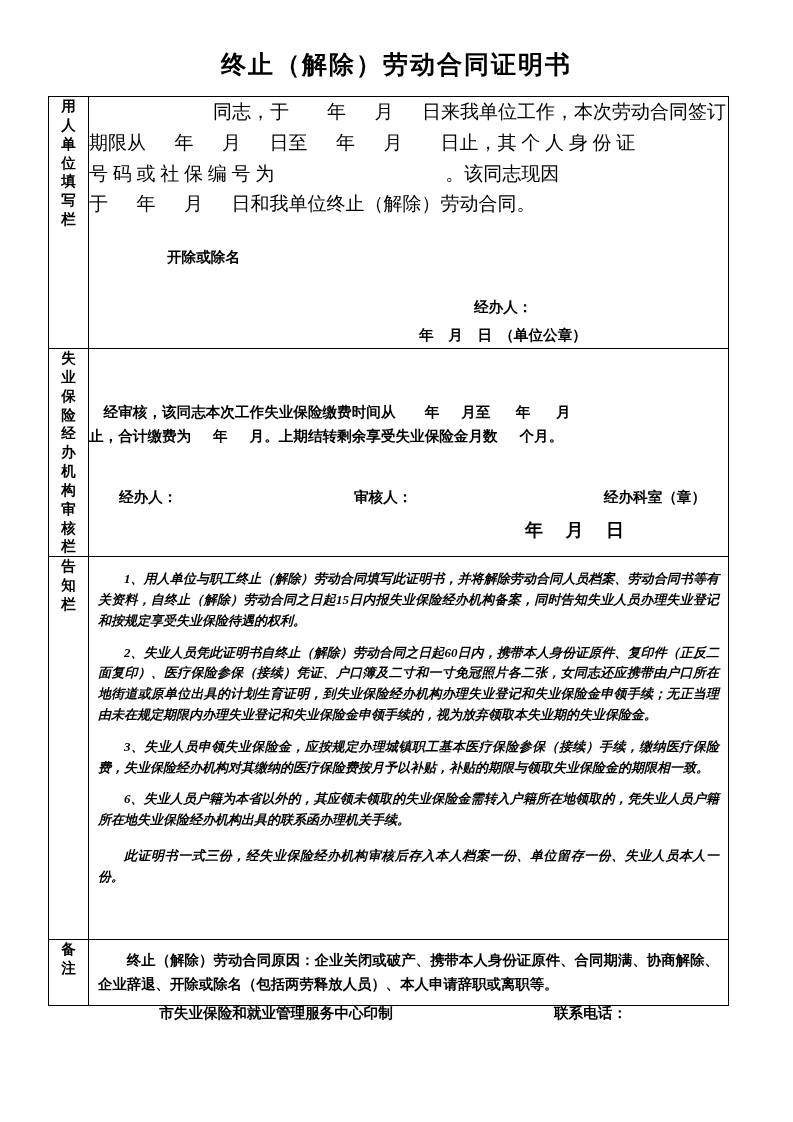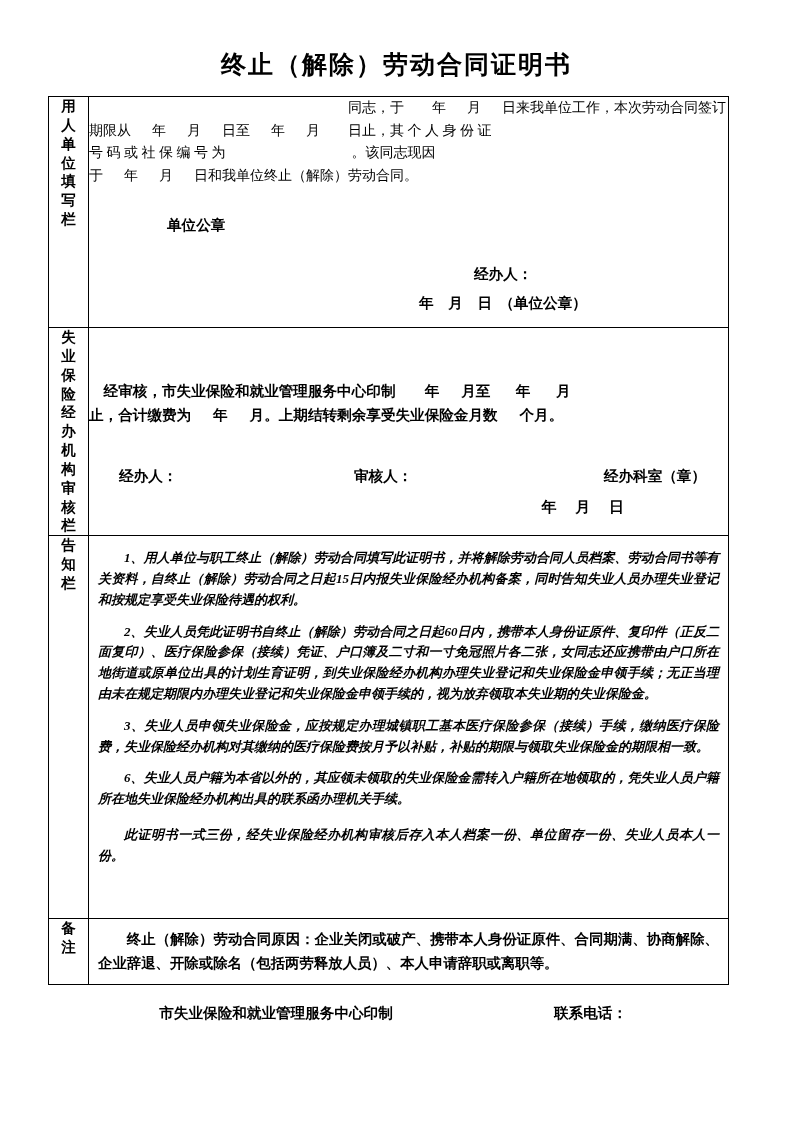--- a/index.html
+++ b/index.html
@@ -68,21 +68,21 @@
     padding: 8px 9px 8px 9px;
     font-size: 14.5px;
     line-height: 1.62;
     font-family: "Liberation Serif", "DejaVu Serif", serif;
   }
 
   
   .s1 { height: 230px; position: relative; }
   .s1 .ln {
     white-space: pre;
-    font-size: 14px;
+    font-size: 19px;
     letter-spacing: 0px;
   }
   .s1-p1 { margin: 0; }
   .s1-certify {
     margin-top: 26px;
     padding-left: 78px;
     font-size: 14.6px;
     font-weight: bold;
   }
   .s1-sign {
@@ -108,21 +108,21 @@
     margin-top: 38px;
     font-size: 14.6px;
     font-weight: bold;
     display: flex;
   }
   .s2-sign .a { width: 235px; padding-left: 30px; }
   .s2-sign .b { width: 235px; }
   .s2-sign .c { flex: 1; text-align: right; padding-right: 22px; }
   .s2-date {
     margin-top: 6px;
-    font-size: 15px;
+    font-size: 18px;
     font-weight: bold;
     text-align: right;
     padding-right: 104px;
     white-space: pre;
   }
 
   
   .s3 { height: 382px; }
   .s3-body { padding: 12px 9px 10px 9px; }
   .s3-item {
@@ -193,21 +193,21 @@
           <span>位</span>
           <span>填</span>
           <span>写</span>
           <span>栏</span>
         </td>
         <td class="cell-body s1">
           <div class="ln s1-p1" style="text-align:right;padding-right:2px;">同志，于        年      月      日来我单位工作，本次劳动合同签订</div>
           <div class="ln">期限从      年      月      日至      年      月        日止，其 个 人 身 份 证</div>
           <div class="ln">号 码 或 社 保 编 号 为                                    。该同志现因</div>
           <div class="ln">于      年      月      日和我单位终止（解除）劳动合同。</div>
-          <div class="s1-certify">单位公章</div>
+          <div class="s1-certify">开除或除名</div>
           <div class="s1-sign">经办人：</div>
           <div class="s1-date">年    月    日  （单位公章）</div>
         </td>
       </tr>
 
       <tr>
         <td class="row-label">
           <span>失</span>
           <span>业</span>
           <span>保</span>
@@ -215,21 +215,21 @@
           <span>经</span>
           <span>办</span>
           <span>机</span>
           <span>构</span>
           <span>审</span>
           <span>核</span>
           <span>栏</span>
         </td>
         <td class="cell-body s2">
           <div class="s2-body">
-            <div class="s2-p">    经审核，市失业保险和就业管理服务中心印制        年      月至       年       月</div>
+            <div class="s2-p">    经审核，该同志本次工作失业保险缴费时间从        年      月至       年       月</div>
             <div class="s2-p">止，合计缴费为      年      月。上期结转剩余享受失业保险金月数      个月。</div>
           </div>
           <div class="s2-sign">
             <div class="a">经办人：</div>
             <div class="b">审核人：</div>
             <div class="c">经办科室（章）</div>
           </div>
           <div class="s2-date">年     月     日</div>
         </td>
       </tr>

